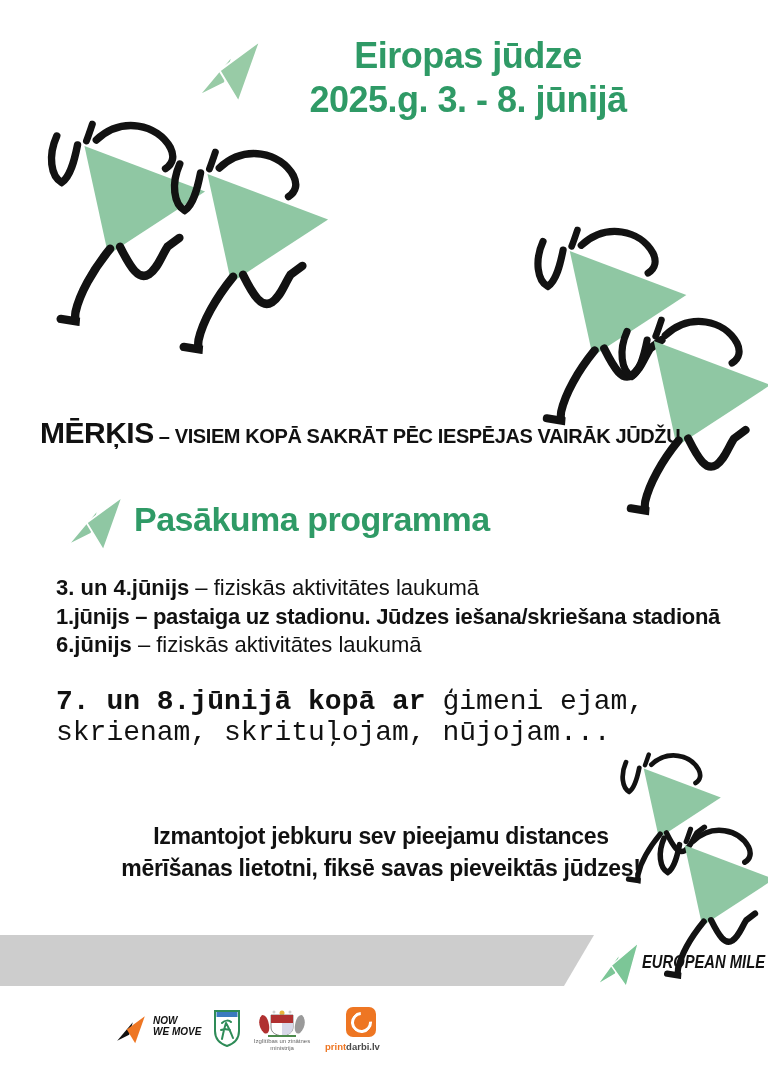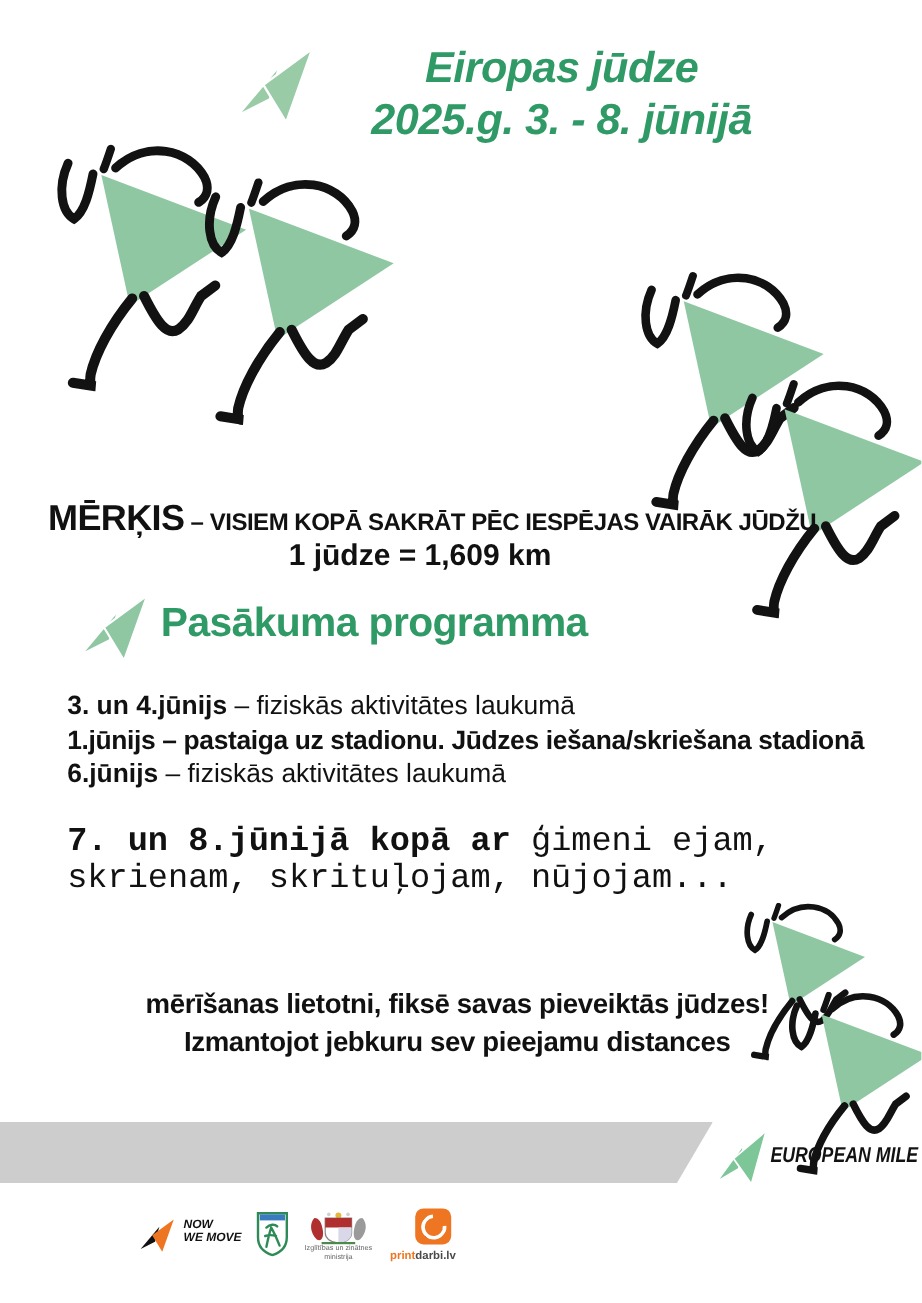--- a/index.html
+++ b/index.html
@@ -7,21 +7,20 @@
     position:relative;width:768px;height:1086px;margin:0 auto;
     background:#ffffff;overflow:hidden;
     font-family:"Liberation Sans","DejaVu Sans",sans-serif;color:#111;
   }
   .abs{position:absolute;}
   
   .title{
     left:168px;top:34px;width:600px;text-align:center;
     font-size:36px;line-height:1.22;font-weight:700;color:#2f9a66;
     letter-spacing:-0.5px;
-    font-style:italic;
   }
   .hdr-arrow{left:192px;top:38px;width:74px;height:68px;color:#98cba6;}
   
   .runner{pointer-events:none;}
   
   .org{
     left:85px;top:226px;width:600px;text-align:center;
     font-size:26px;line-height:1.32;font-weight:700;color:#111;
   }
   
@@ -107,39 +106,38 @@
   <svg class="abs runner" style="left:522px;top:226px;width:172px;height:203px" viewBox="0 0 180 212">
       <use href="#runner"></use>
     </svg>
   <svg class="abs runner" style="left:606px;top:316px;width:172px;height:203px" viewBox="0 0 180 212">
       <use href="#runner"></use>
     </svg>
 
   <div class="abs goal-line">
     <span class="goal-label">MĒRĶIS</span><span class="goal-text"> – VISIEM KOPĀ SAKRĀT PĒC IESPĒJAS VAIRĀK JŪDŽU</span>
   </div>
-  <div class="abs conversion">1 jūdze = 1,609 km</div>
 
   <svg class="abs prog-arrow" viewBox="0 0 100 100">
       <use href="#em-arrow-sym"></use>
     </svg>
   <div class="abs prog-head">Pasākuma programma</div>
 
   <div class="abs prog-list">
     <div class="prog-line"><span class="b">3. un 4.jūnijs</span><span> – fiziskās aktivitātes laukumā</span></div>
     <div class="prog-line bold-all"><span class="b">1.jūnijs</span><span> – pastaiga uz stadionu. Jūdzes iešana/skriešana stadionā</span></div>
     <div class="prog-line"><span class="b">6.jūnijs</span><span> – fiziskās aktivitātes laukumā</span></div>
   </div>
   <div class="abs family-line">
     <span class="b">7. un 8.jūnijā kopā ar</span><span> ģimeni ejam, skrienam, skrituļojam, nūjojam...</span>
   </div>
 
   <div class="abs note">
+    <div>Izmantojot jebkuru sev pieejamu distances</div>
     <div>mērīšanas lietotni, fiksē savas pieveiktās jūdzes!</div>
-    <div>Izmantojot jebkuru sev pieejamu distances</div>
   </div>
 
   <svg class="abs runner" style="left:612px;top:752px;width:114px;height:134px" viewBox="0 0 180 212">
       <use href="#runner"></use>
     </svg>
   <svg class="abs runner" style="left:648px;top:826px;width:132px;height:156px" viewBox="0 0 180 212">
       <use href="#runner"></use>
     </svg>
 
   <div class="abs stripe"></div>

